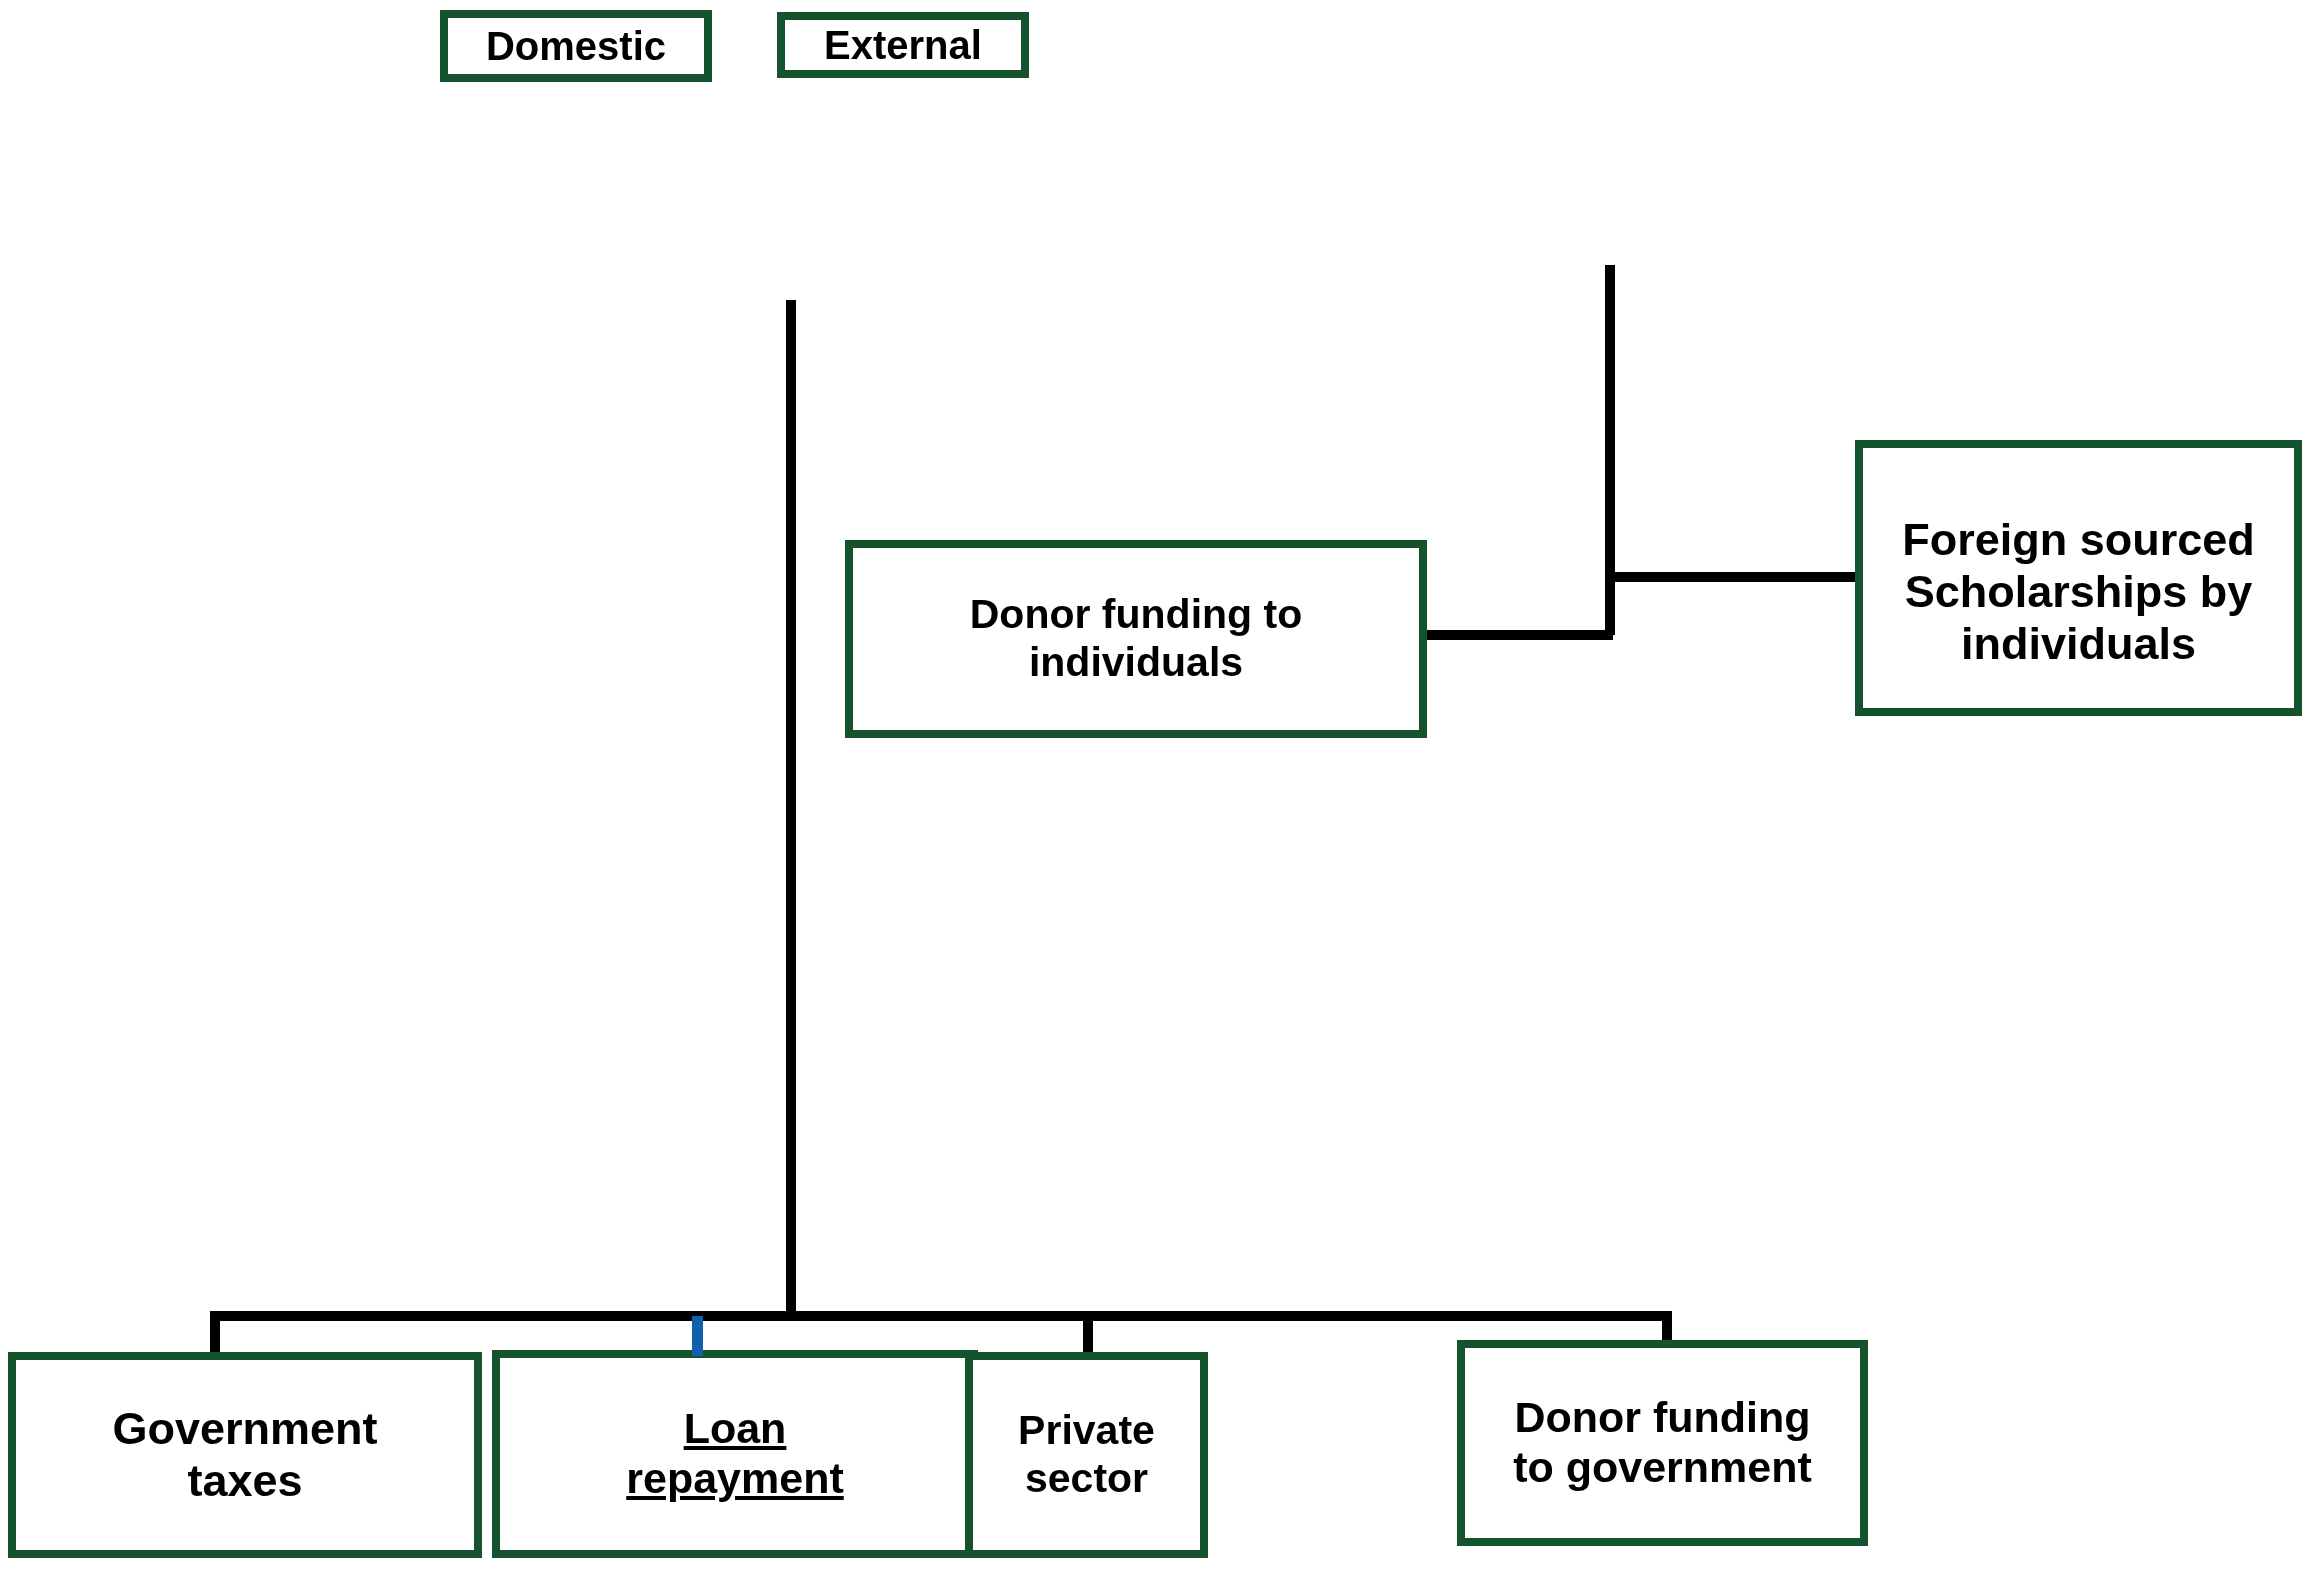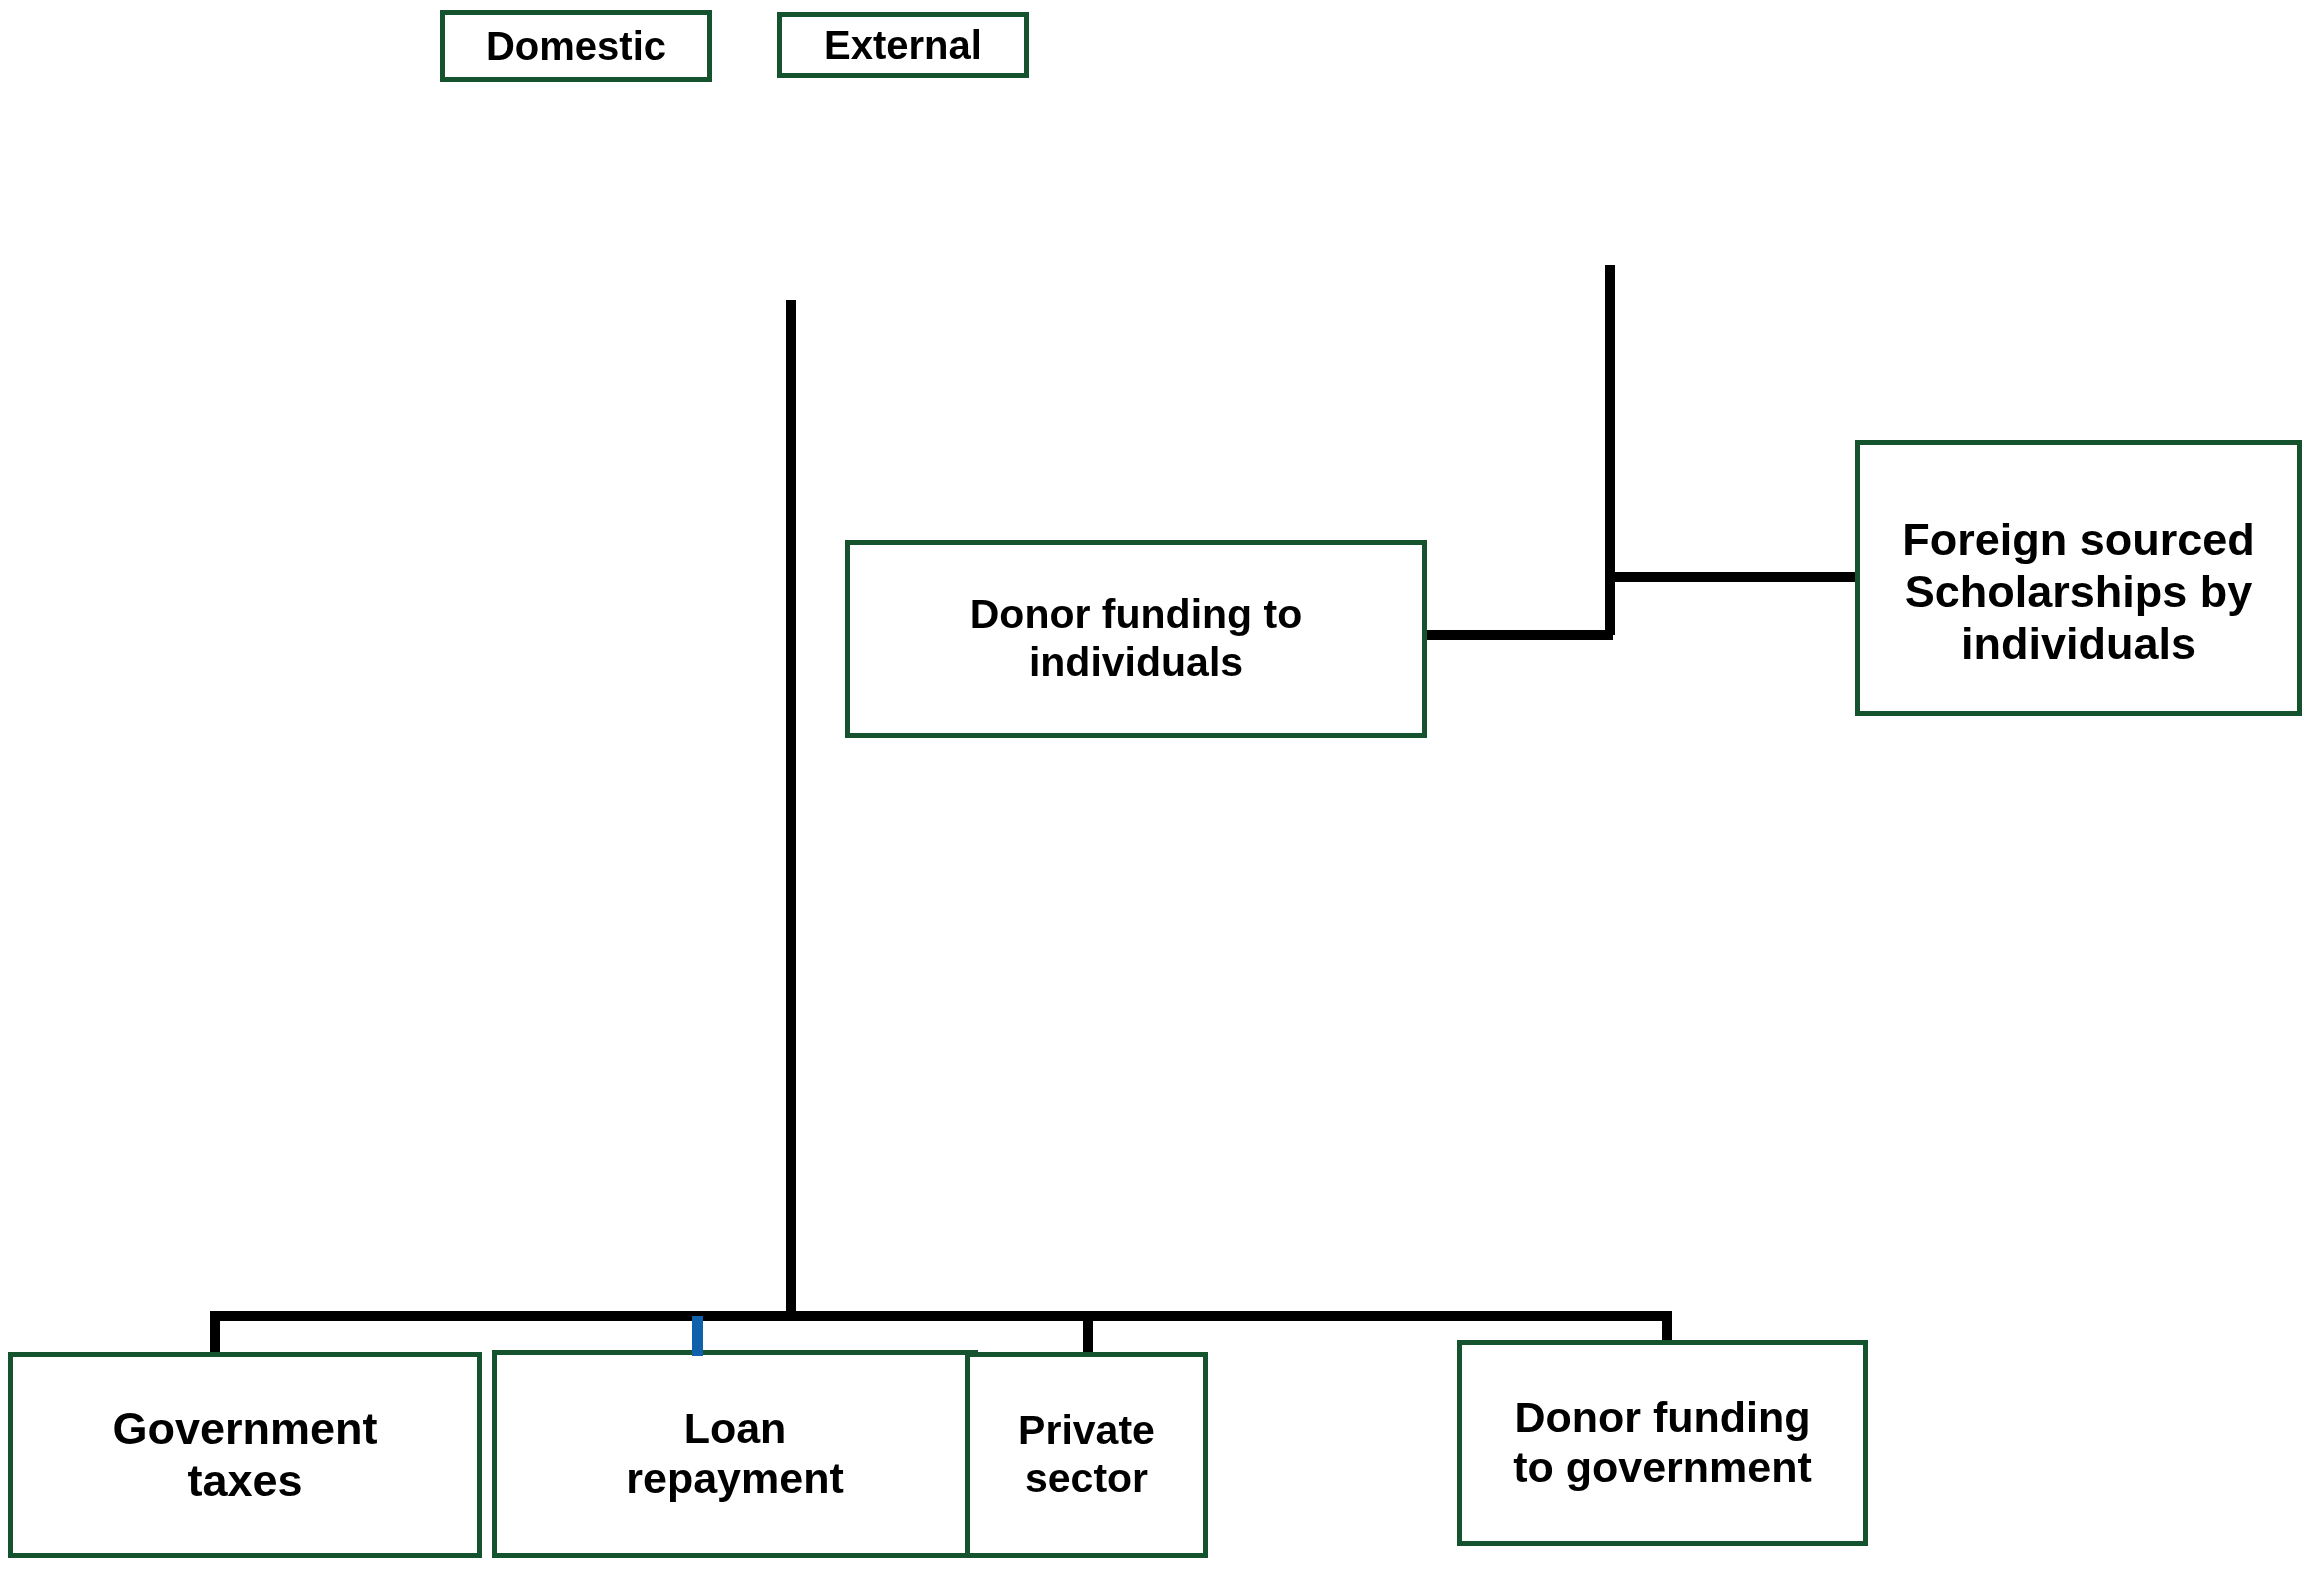--- a/index.html
+++ b/index.html
@@ -12,21 +12,21 @@
     width: 2322px;
     height: 1589px;
     background: #ffffff;
     overflow: hidden;
     font-family: "Liberation Sans", sans-serif;
   }
   .node {
     position: absolute;
     box-sizing: border-box;
     background: #ffffff;
-    border: 5px solid #14532d;
+    border: 8px solid #14532d;
     display: flex;
     align-items: center;
     justify-content: center;
     text-align: center;
     z-index: 5;
   }
   .node > .node-label {
     display: block;
     width: 100%;
     padding: 0 8px;
@@ -45,21 +45,21 @@
     background: #1061AB;
     z-index: 6;
   }
 
   
   #node-domestic      { left: 440px;  top: 10px;   width: 272px; height: 72px;  }
   #node-external      { left: 761px;  top: 12px;   width: 252px; height: 66px; margin-left: 16px;  }
   #node-foreign       { left: 1855px; top: 440px;  width: 447px; height: 276px; }
   #node-donor-ind     { left: 845px;  top: 540px;  width: 582px; height: 198px; }
   #node-gov-taxes     { left: 8px;    top: 1352px; width: 474px; height: 206px; }
-  #node-loan          { left: 492px;  top: 1350px; width: 486px; height: 208px; }
+  #node-loan          { left: 492px;  top: 1350px; width: 486px; height: 208px; text-decoration: underline; }
   #node-private       { left: 965px;  top: 1352px; width: 243px; height: 206px; }
   #node-donor-gov     { left: 1457px; top: 1340px; width: 411px; height: 206px; }
 </style>
 </head>
 <body>
 
 <div id="canvas">
 
   <div class="edge" style="left:786px; top:300px; width:10px; height:1020px;"></div>
 

